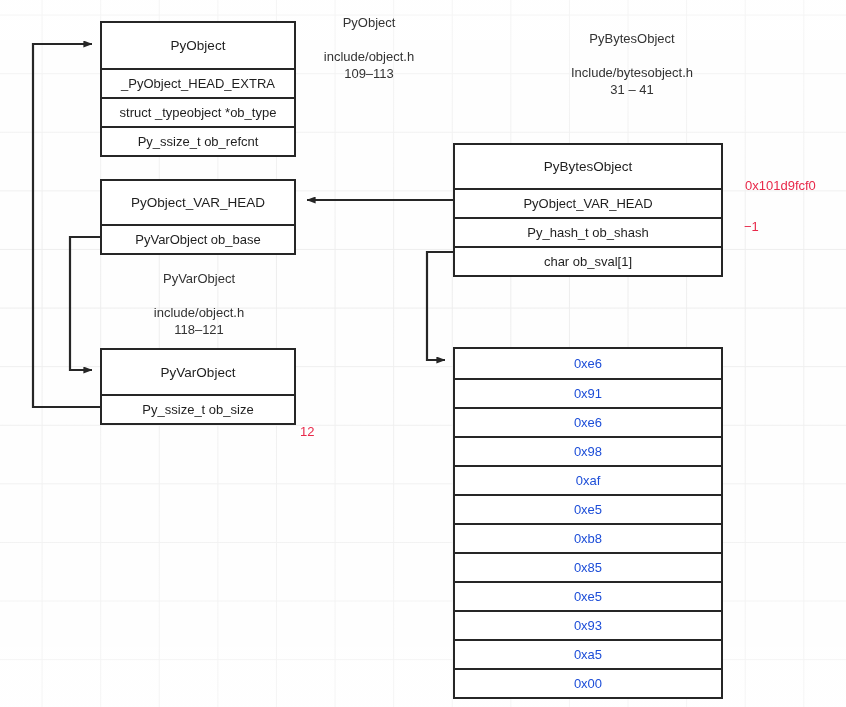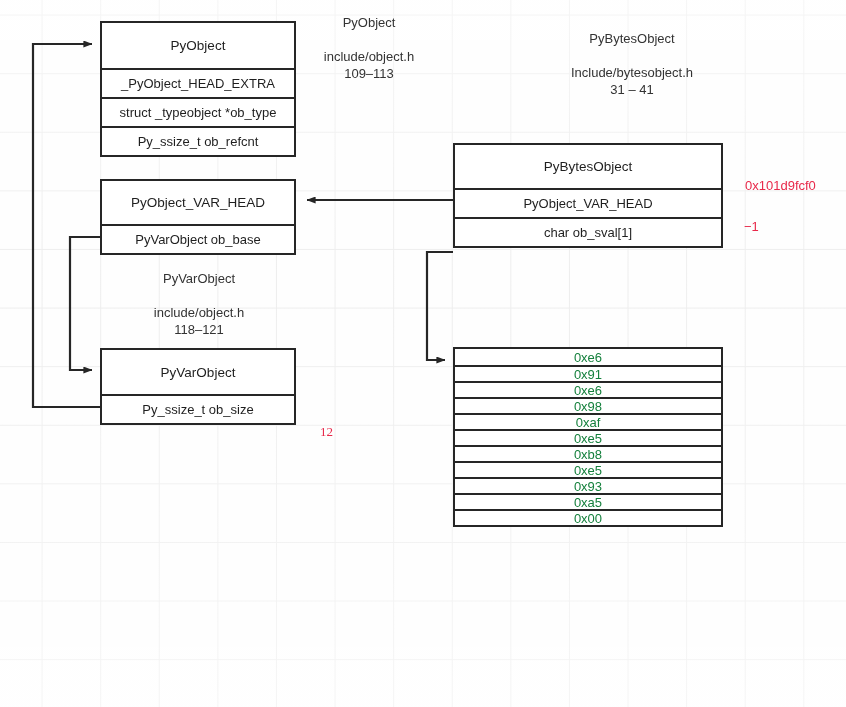--- a/index.html
+++ b/index.html
@@ -88,26 +88,26 @@
   
   #bytes-table {
     position: absolute;
     box-sizing: border-box;
     background: #ffffff;
     border: 2.4px solid #262626;
     z-index: 3;
   }
   #bytes-table .byte-cell {
     box-sizing: border-box;
-    height: 16px;
+    height: 29px;
     display: flex;
     align-items: center;
     justify-content: center;
     font-size: 13px;
-    color: #15803d;
+    color: #1d4ed8;
     border-top: 2.4px solid #262626;
     background: #ffffff;
   }
   #bytes-table .byte-cell:first-child { border-top: none; }
 
   
   #connectors {
     position: absolute;
     left: 0; top: 0;
     width: 846px;
@@ -170,40 +170,42 @@
   <div class="box" style="left:100px; top:179px; width:196px;">
     <div class="title" style="height:43px;">PyObject_VAR_HEAD</div>
     <div class="row">PyVarObject ob_base</div>
   </div>
 
   <div class="box" style="left:100px; top:348px; width:196px;">
     <div class="title" style="height:44px;">PyVarObject</div>
     <div class="row">Py_ssize_t ob_size</div>
   </div>
 
-  <div class="annot" style="left:320px; top:424px;font-family:Liberation Serif, serif;">12</div>
+  <div class="annot" style="left:300px; top:424px;">12</div>
 
   <div class="box" style="left:453px; top:143px; width:270px;">
     <div class="title" style="height:43px;">PyBytesObject</div>
     <div class="row">PyObject_VAR_HEAD</div>
+    <div class="row">Py_hash_t ob_shash</div>
     <div class="row">char ob_sval[1]</div>
   </div>
 
   <div class="annot" style="left:745px; top:141px;margin-top:37px;">0x101d9fcf0</div>
 
   <div class="annot" style="left:744px; top:219px;">−1</div>
 
   <div id="bytes-table" style="left:453px; top:347px; width:270px;">
 
   <div class="byte-cell">0xe6</div>
       <div class="byte-cell">0x91</div>
       <div class="byte-cell">0xe6</div>
       <div class="byte-cell">0x98</div>
       <div class="byte-cell">0xaf</div>
       <div class="byte-cell">0xe5</div>
       <div class="byte-cell">0xb8</div>
+      <div class="byte-cell">0x85</div>
       <div class="byte-cell">0xe5</div>
       <div class="byte-cell">0x93</div>
       <div class="byte-cell">0xa5</div>
       <div class="byte-cell">0x00</div>
     </div>
 
 </div>
 
 </body></html>

